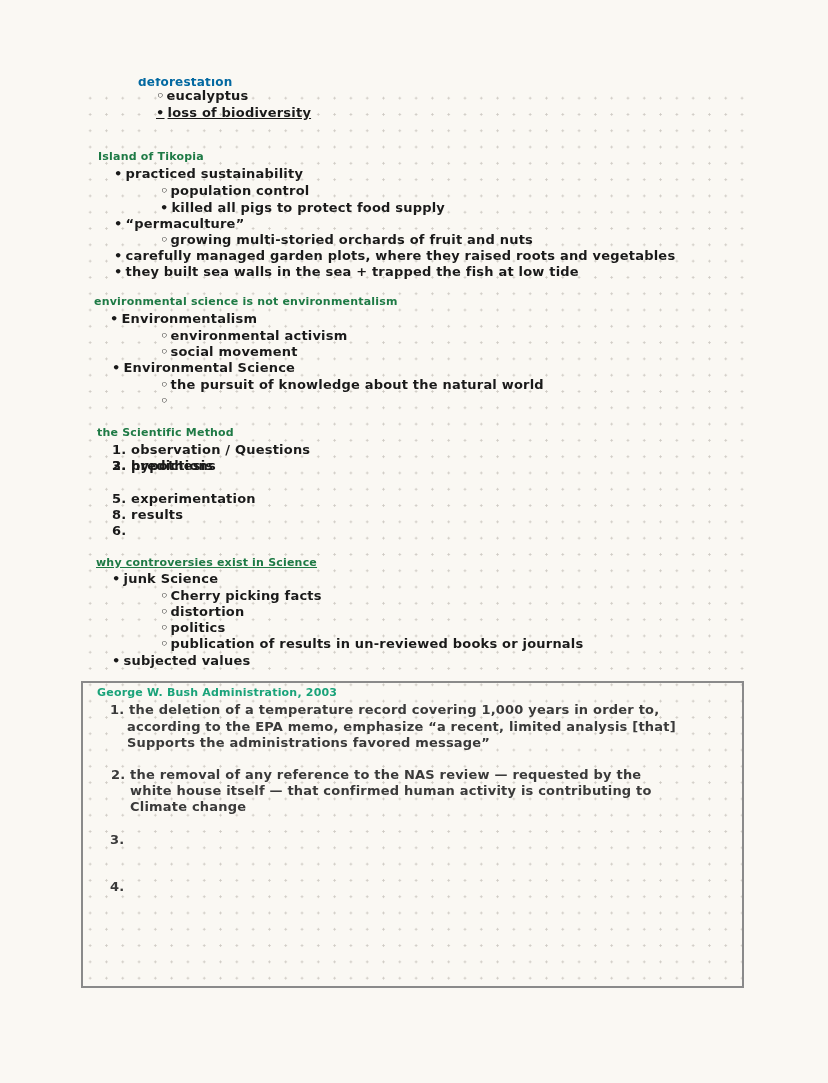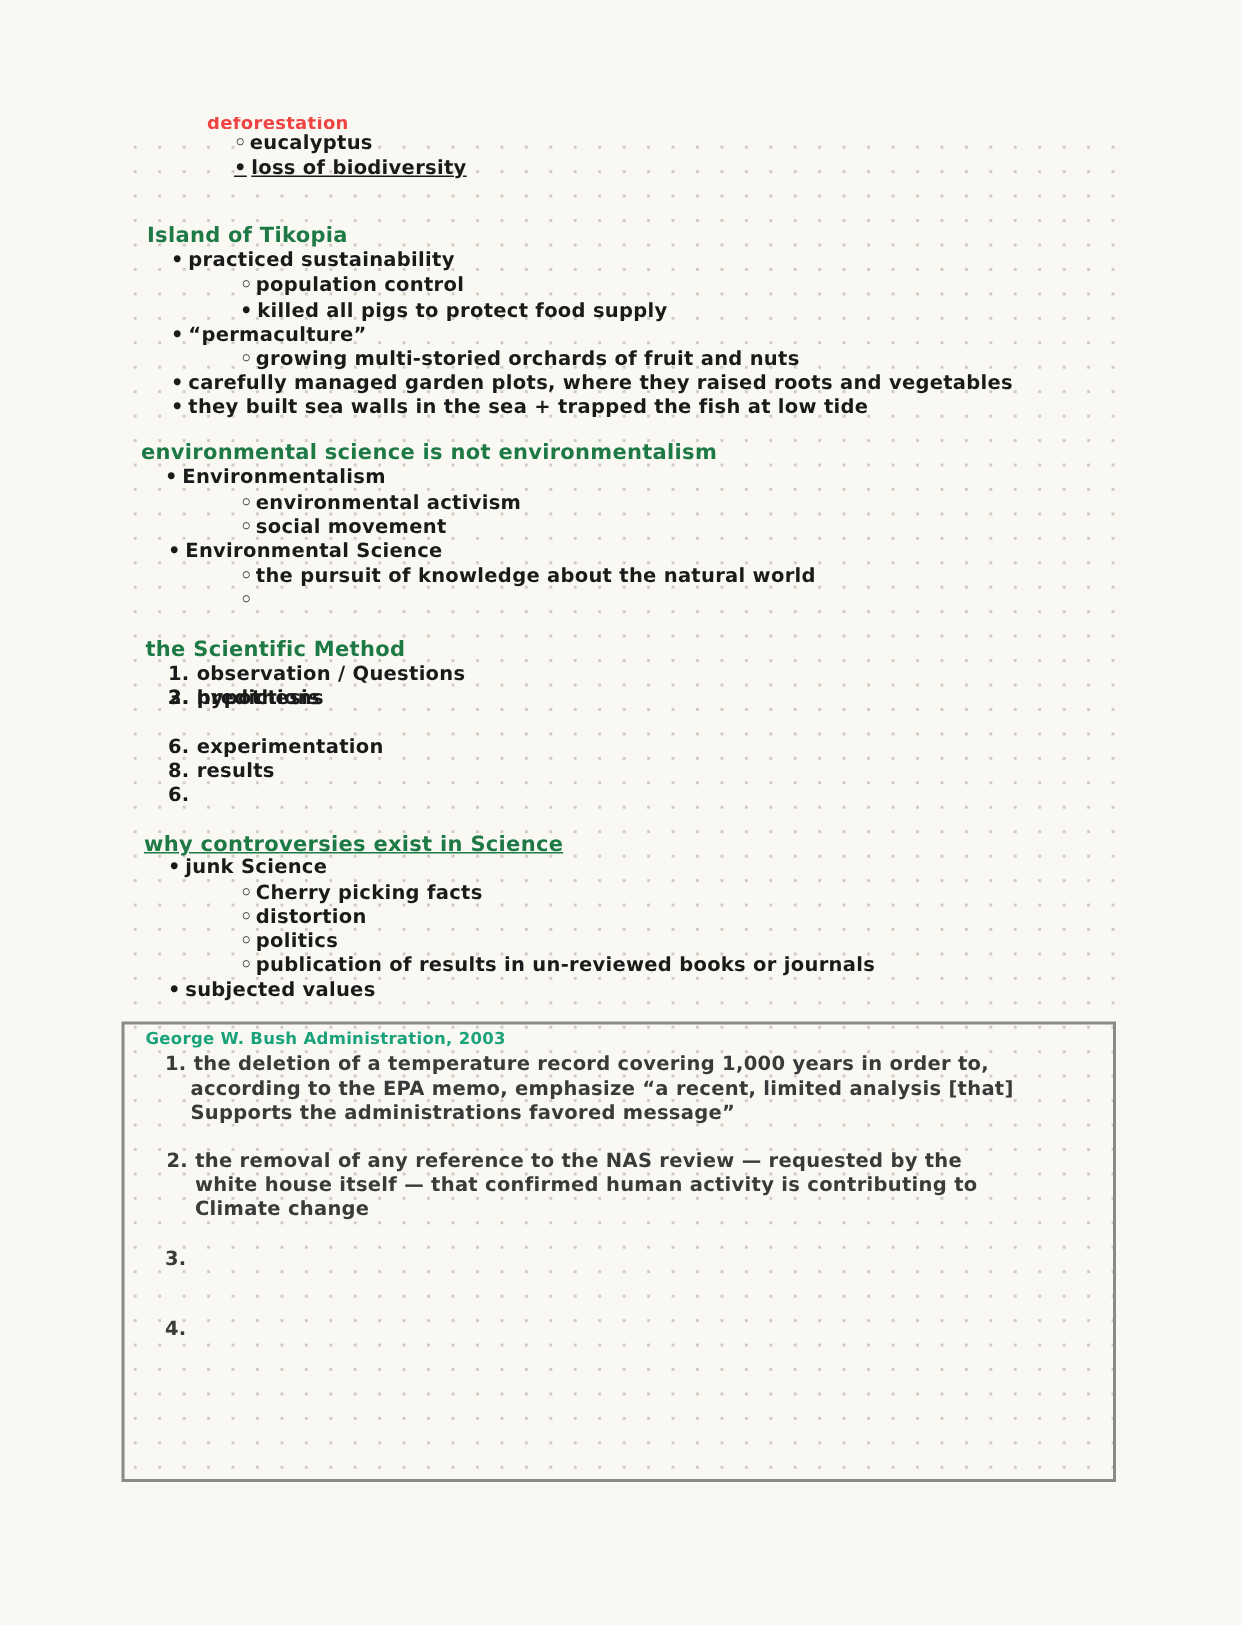--- a/index.html
+++ b/index.html
@@ -19,23 +19,23 @@
   }
   .line {
     position: absolute;
     white-space: nowrap;
     font-size: 13px;
     font-weight: bold;
     color: #1a1a1a;
     letter-spacing: 0.2px;
     line-height: 16px;
   }
-  .heading { color: #1e7a45; font-size: 14px; }
+  .heading { color: #1e7a45; font-size: 11px; }
   .heading.teal { color: #1aa37a; font-size: 11px; }
-  .red { color: #ef4444; font-size: 12px; height: 8px; overflow: hidden; line-height: 8px; }
+  .red { color: #0369a1; font-size: 12px; height: 8px; overflow: hidden; line-height: 8px; }
   .box-text { color: #3a3a3a; }
   .bul::before { content: "\2022"; margin-right: 3px; }
   .obul::before { content: "\25E6"; margin-right: 2px; font-weight: bold; }
   .box {
     position: absolute;
     left: 81px; top: 681px;
     width: 663px; height: 307px;
     border: 2px solid #8a8a8a;
     box-sizing: border-box;
   }
@@ -63,21 +63,21 @@
 <div class="line obul" style="left:160px;top:328px;">environmental activism</div>
 <div class="line obul" style="left:160px;top:344px;">social movement</div>
 <div class="line bul" style="left:112px;top:360px;">Environmental Science</div>
 <div class="line obul" style="left:160px;top:377px;">the pursuit of knowledge about the natural world</div>
 <div class="line obul" style="left:160px;top:393px;"></div>
 
 <div class="line heading" style="left:97px;top:425px;">the Scientific Method</div>
 <div class="line" style="left:112px;top:442px;">1. observation / Questions</div>
 <div class="line" style="left:112px;top:458px;">2. hypothesis</div>
 <div class="line" style="left:112px;top:458px;">3. predictions</div>
-<div class="line" style="left:112px;top:491px;">6. experimentation</div>
+<div class="line" style="left:112px;top:491px;">5. experimentation</div>
 <div class="line" style="left:112px;top:507px;">8. results</div>
 <div class="line" style="left:112px;top:523px;">6.</div>
 
 <div class="line heading" style="left:96px;top:555px;text-decoration:underline;">why controversies exist in Science</div>
 <div class="line bul" style="left:112px;top:571px;">junk Science</div>
 <div class="line obul" style="left:160px;top:588px;text-align:center;">Cherry picking facts</div>
 <div class="line obul" style="left:160px;top:604px;">distortion</div>
 <div class="line obul" style="left:160px;top:620px;">politics</div>
 <div class="line obul" style="left:160px;top:636px;">publication of results in un-reviewed books or journals</div>
 <div class="line bul" style="left:112px;top:653px;">subjected values</div>

